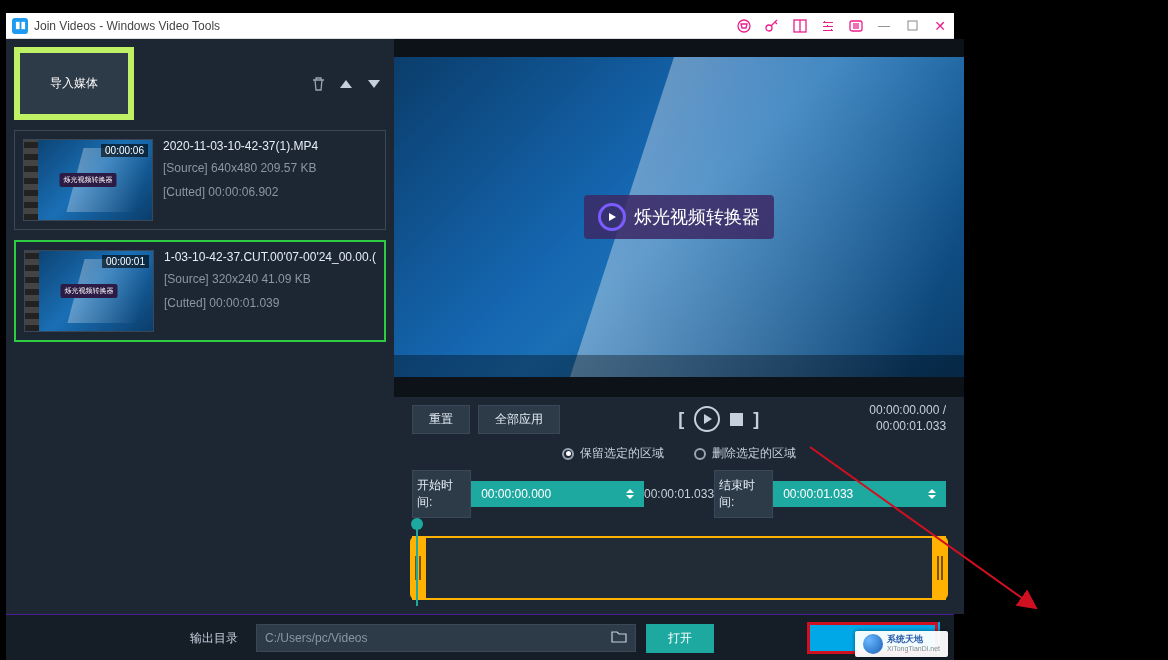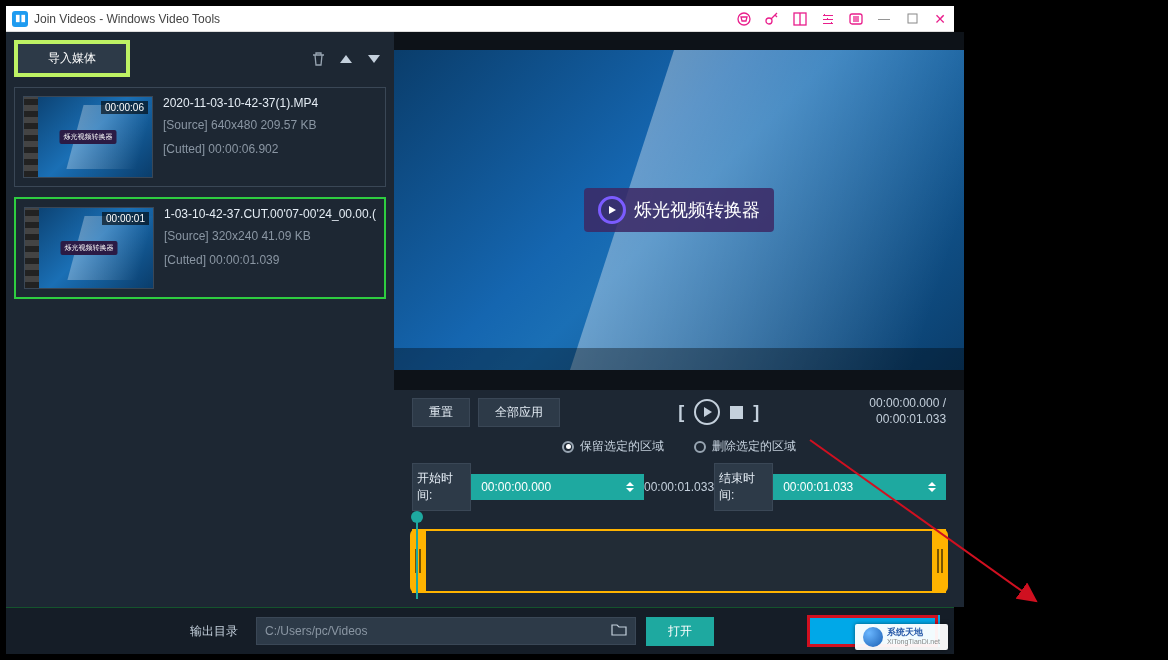--- a/index.html
+++ b/index.html
@@ -1,36 +1,36 @@
 <!DOCTYPE html>
 <html><head>
 <meta charset="utf-8">
 <style>
 * { margin:0; padding:0; box-sizing:border-box; font-family:"Microsoft YaHei","Segoe UI",sans-serif; }
 body { background:#000; width:1168px; height:660px; overflow:hidden; position:relative; }
-.outer { position:absolute; left:6px; top:6px; width:948px; height:648px; background:#14532d; }
+.outer { position:absolute; left:6px; top:13px; width:948px; height:648px; background:#4c1d95; }
 
 
 .titlebar { height:26px; background:#fff; display:flex; align-items:center; padding:0 0 0 6px; border-bottom:1px solid #ddd; }
 .app-icon { width:16px; height:16px; background:#1e9bf0; border-radius:3px; margin-right:6px; display:flex; align-items:center; justify-content:center; }
 .app-icon svg { width:11px; height:11px; }
 .title-text { font-size:12px; color:#444; }
 .title-icons { margin-left:auto; display:flex; align-items:center; }
 .title-icons .ti { width:28px; height:26px; display:flex; align-items:center; justify-content:center; color:#e91e8c; font-size:14px; }
 .title-icons .ti.win { color:#888; font-size:12px; }
 .title-icons .ti.close { color:#e91e8c; }
 
 
 .main { display:flex; height:575px; }
 .left { width:395px; background:#1d2733; padding:8px; }
 .right { flex:1; background:#1d2733; position:relative; }
 
 
 .left-tools { display:flex; align-items:center; margin-bottom:10px; }
-.import-btn { background:#2d3a48; color:#fff; font-size:12px; padding:6px 30px; border:4px solid #bef264; cursor:pointer; }
+.import-btn { background:#2d3a48; color:#fff; font-size:12px; padding:22px 30px; border:6px solid #bef264; cursor:pointer; }
 .left-tools .spacer { flex:1; }
 .tool-icon { width:24px; height:22px; display:flex; align-items:center; justify-content:center; color:#98a5b2; margin-left:4px; }
 
 
 .clip { border:1px solid #3a4756; display:flex; padding:8px; margin-bottom:10px; }
 .clip.selected { border:2px solid #2ecc40; }
 .thumb { width:130px; height:82px; border:1px solid #3a4756; position:relative; background:linear-gradient(135deg,#0a3d6b 0%,#1a6fb5 50%,#0a3d6b 100%); overflow:hidden; }
 .thumb::before { content:""; position:absolute; left:0; top:0; bottom:0; width:14px; background:repeating-linear-gradient(0deg,#222 0 6px,#444 6px 12px); }
 .thumb .win-light { position:absolute; left:40%; top:10%; width:55%; height:80%; background:linear-gradient(90deg,rgba(255,255,255,0.5),rgba(255,255,255,0)); transform:skewX(-15deg); opacity:0.6; }
 .thumb .badge { position:absolute; left:50%; top:50%; transform:translate(-50%,-50%); background:#2b1b45; color:#fff; font-size:7px; padding:2px 4px; border-radius:2px; }

